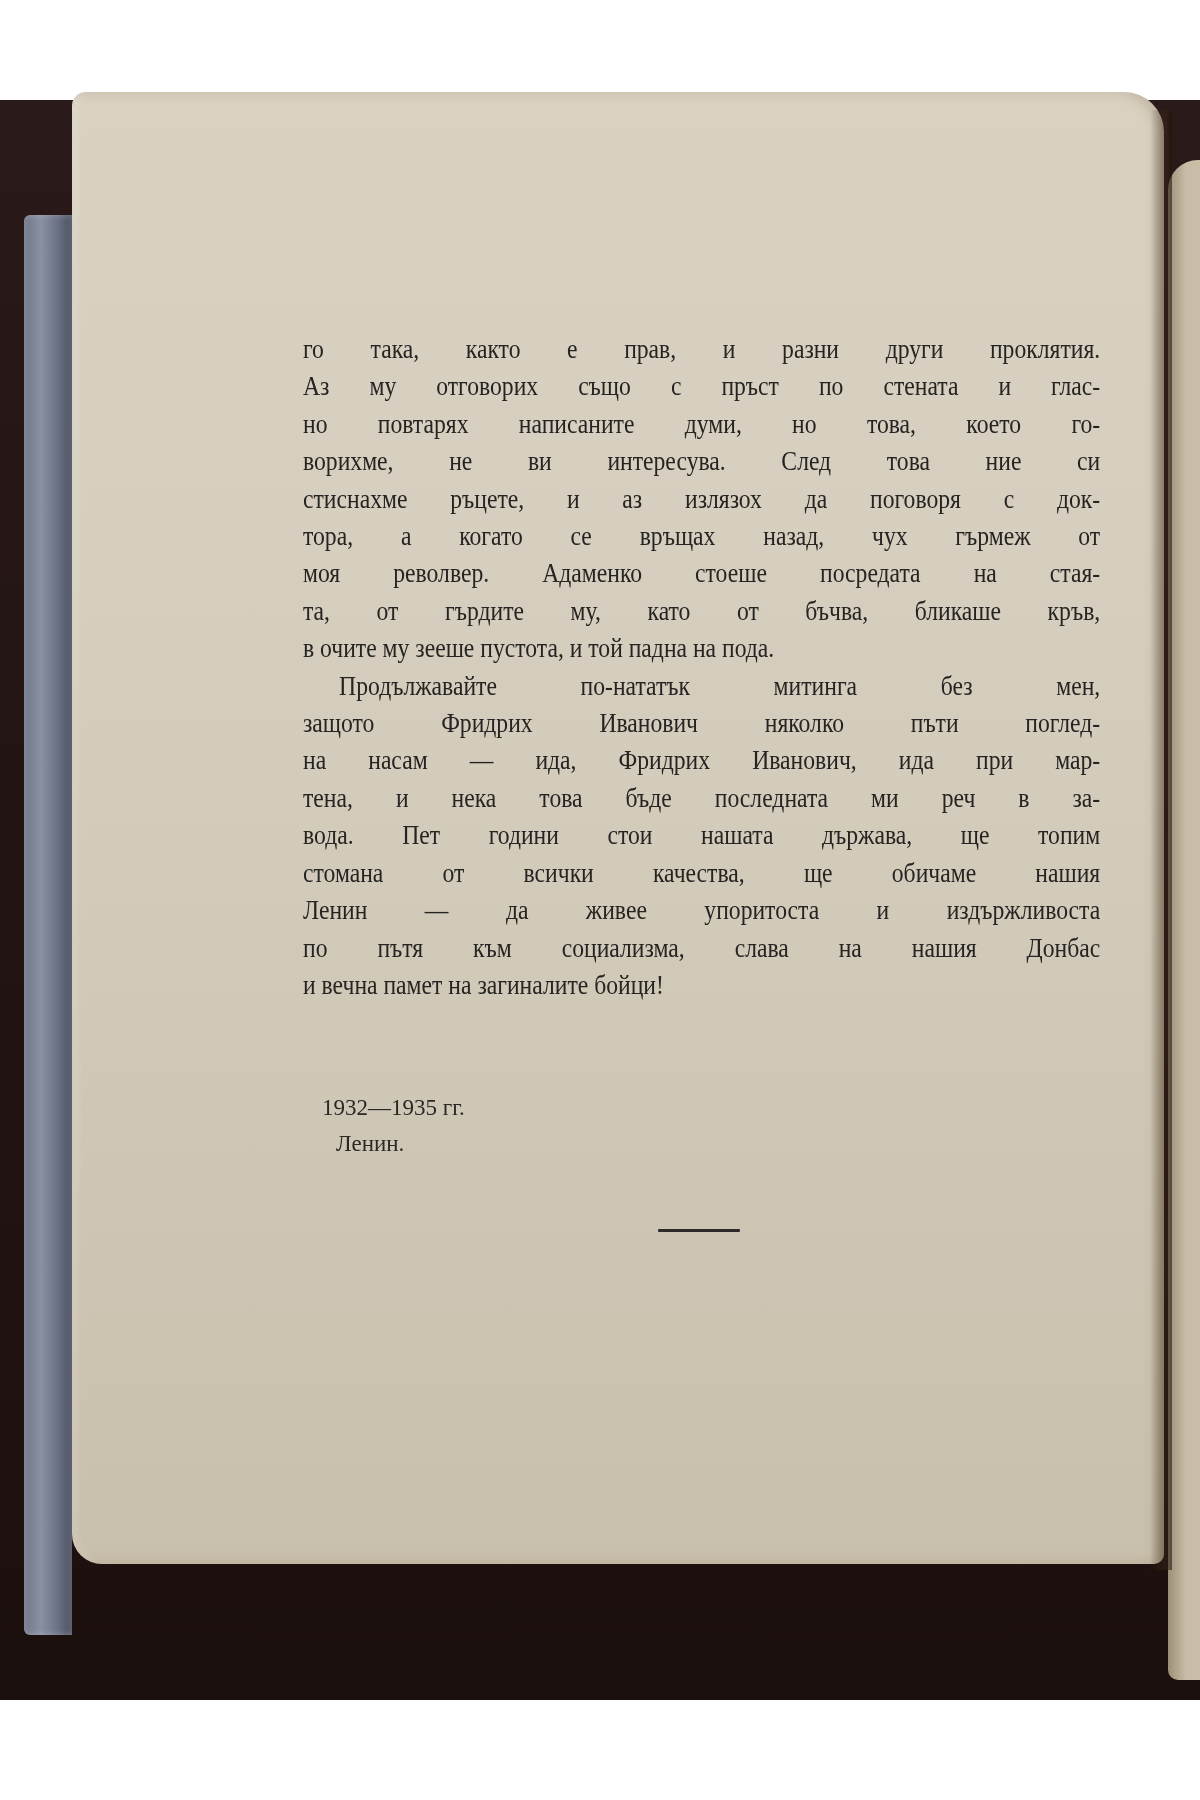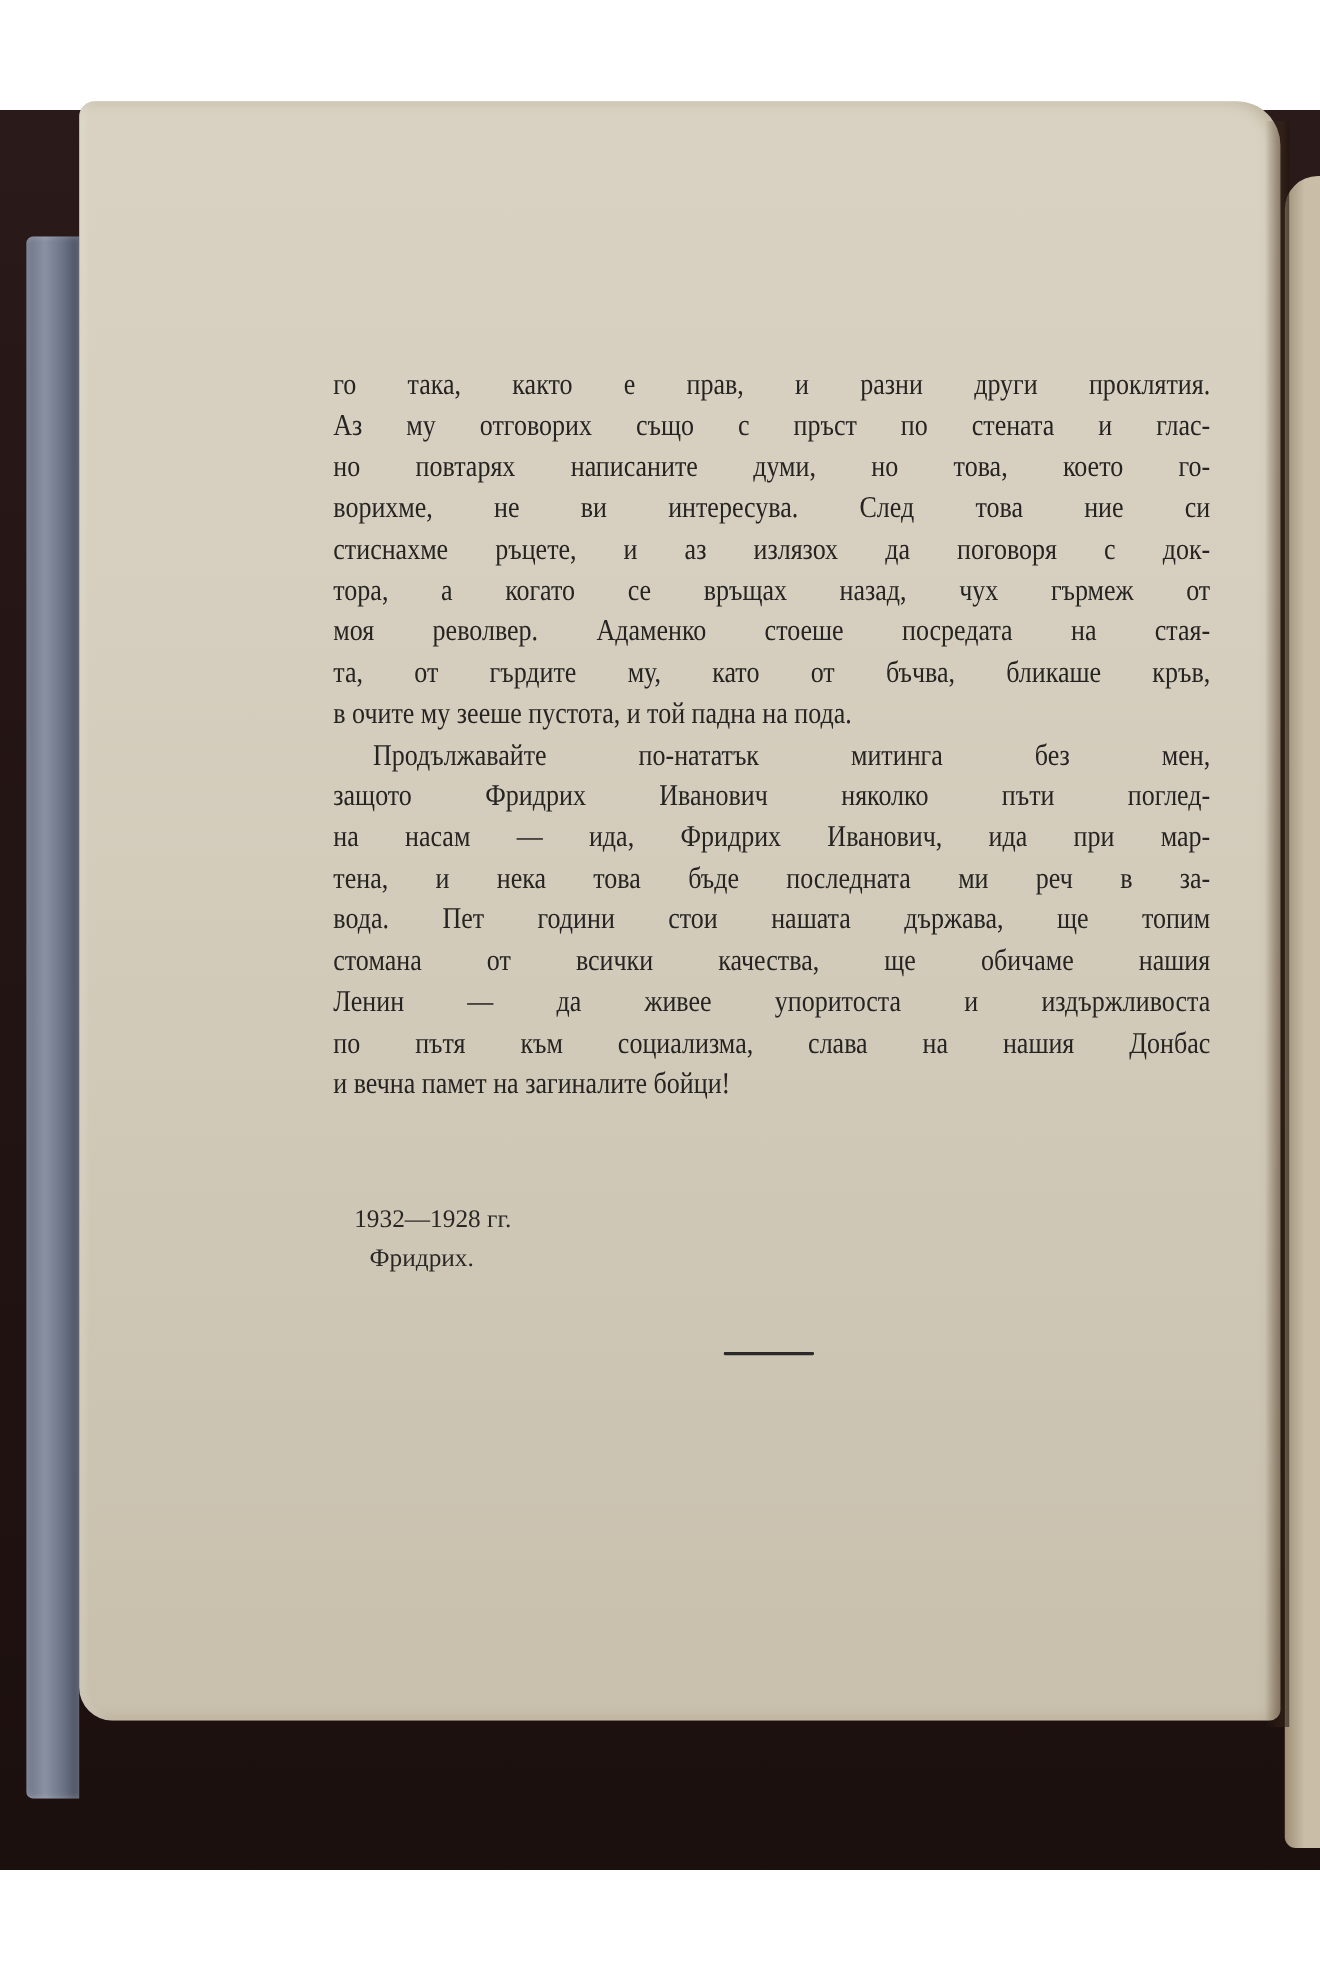--- a/index.html
+++ b/index.html
@@ -89,17 +89,17 @@
   <span class="line">на насам — ида, Фридрих Иванович, ида при мар-</span>
   <span class="line">тена, и нека това бъде последната ми реч в за-</span>
   <span class="line">вода. Пет години стои нашата държава, ще топим</span>
   <span class="line">стомана от всички качества, ще обичаме нашия</span>
   <span class="line">Ленин — да живее упоритоста и издържливоста</span>
   <span class="line">по пътя към социализма, слава на нашия Донбас</span>
   <span class="line last">и вечна памет на загиналите бойци!</span>
 </div>
 
 <div class="signature">
-  <span class="dates">1932—1928 гг.</span>
-  <span class="place">Фридрих.</span>
+  <span class="dates">1932—1935 гг.</span>
+  <span class="place">Ленин.</span>
 </div>
 
 <div class="end-rule"></div>
 
 </body></html>

